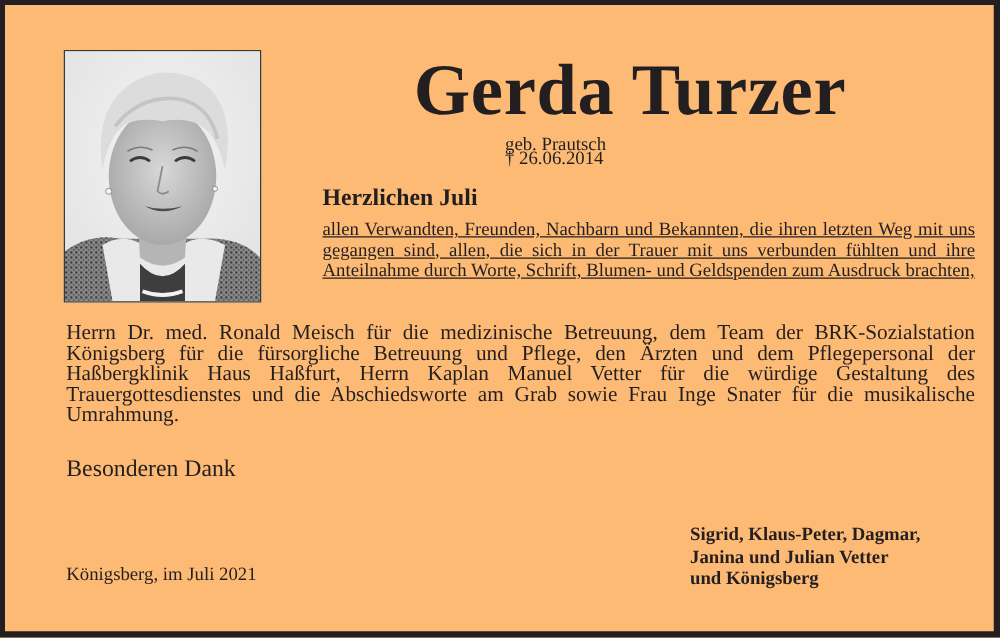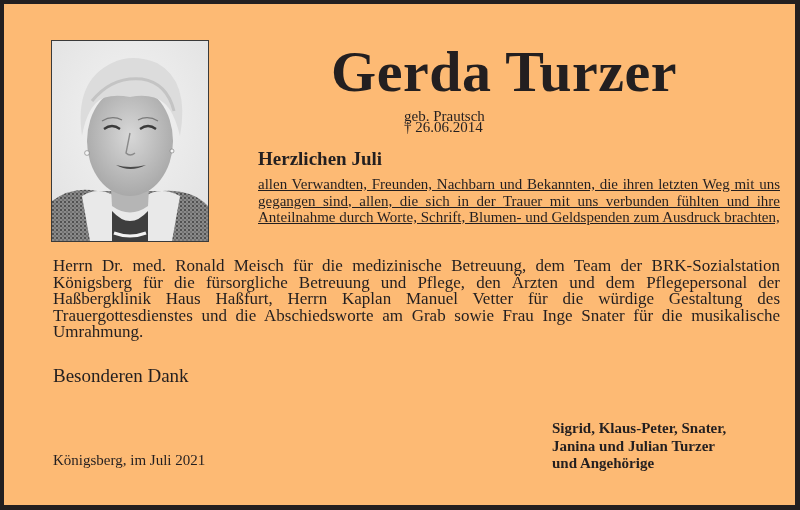--- a/index.html
+++ b/index.html
@@ -153,17 +153,17 @@
 
   <div class="h-thanks">Herzlichen Juli</div>
   <div class="p1">allen Verwandten, Freunden, Nachbarn und Bekannten, die ihren letzten Weg mit uns gegangen sind, allen, die sich in der Trauer mit uns verbunden fühlten und ihre Anteilnahme durch Worte, Schrift, Blumen- und Geldspenden zum Ausdruck brachten,</div>
   <div class="p2">Herrn Dr. med. Ronald Meisch für die medizinische Betreuung, dem Team der BRK-Sozialstation Königsberg für die fürsorgliche Betreuung und Pflege, den Ärzten und dem Pflegepersonal der Haßbergklinik Haus Haßfurt, Herrn Kaplan Manuel Vetter für die würdige Gestaltung des Trauergottesdienstes und die Abschiedsworte am Grab sowie Frau Inge Snater für die musikalische Umrahmung.</div>
 
   <div class="h-special">Besonderen Dank</div>
 
   <div class="place-date">Königsberg, im Juli 2021</div>
 
   <div class="signers">
-    <span class="line">Sigrid, Klaus-Peter, Snater,</span>
-    <span class="line">Janina und Julian Turzer</span>
-    <span class="line">und Angehörige</span>
+    <span class="line">Sigrid, Klaus-Peter, Dagmar,</span>
+    <span class="line">Janina und Julian Vetter</span>
+    <span class="line">und Königsberg</span>
   </div>
 </div>
 
 </body></html>

